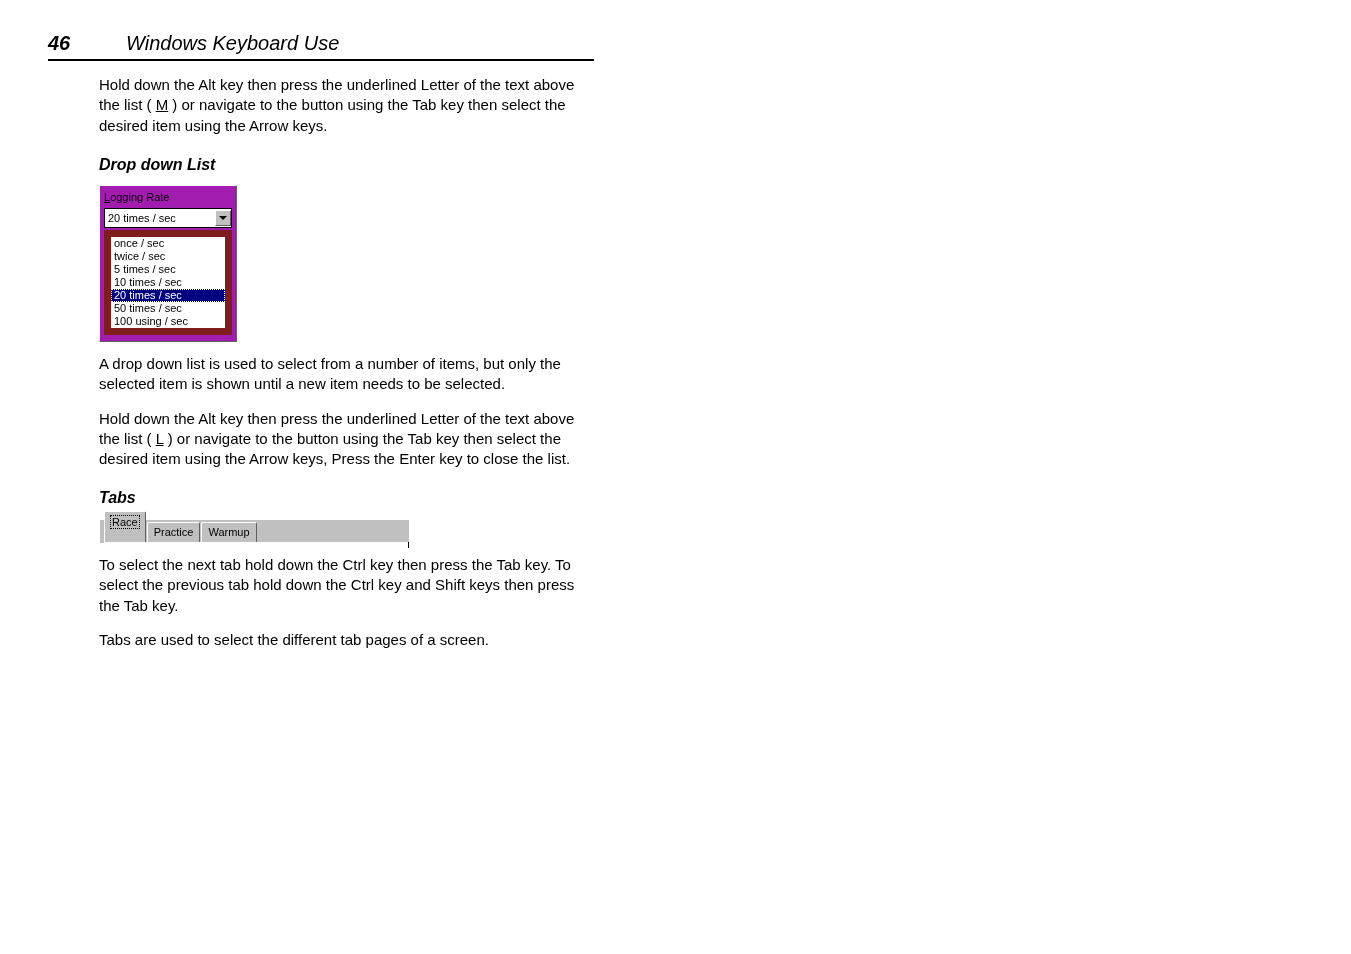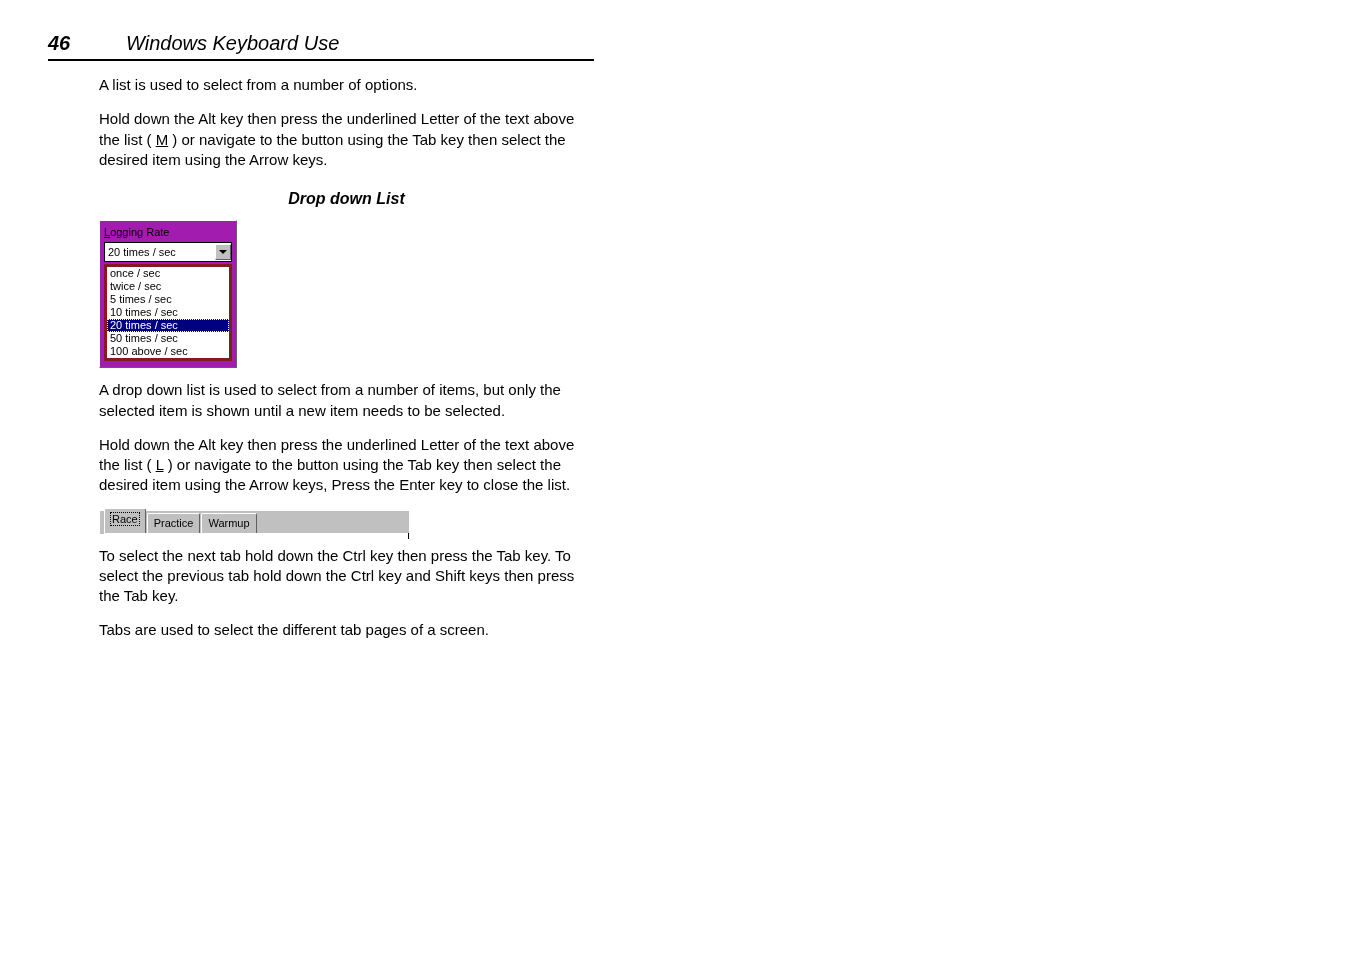--- a/index.html
+++ b/index.html
@@ -43,21 +43,20 @@
     width: 495px;
   }
   .para {
     margin: 0 0 14px 0;
   }
   .subhead {
     font-weight: bold;
     font-style: italic;
     font-size: 16px;
     margin: 18px 0 10px 0;
-    text-align: center;
   }
   .u {
     text-decoration: underline;
   }
 
   
   .fig-dropdown {
     width: 138px;
     background: #a21caf;
     border-top: 1px solid #fff;
@@ -101,21 +100,21 @@
     box-sizing: border-box;
   }
   .dd-arrow-down {
     width: 0; height: 0;
     border-left: 4px solid transparent;
     border-right: 4px solid transparent;
     border-top: 4px solid #000;
   }
   .dd-list {
     background: #fff;
-    border: 3px solid #7f1d1d;
+    border: 7px solid #7f1d1d;
   }
   .dd-item {
     padding: 0 3px;
     font-size: 11px;
     line-height: 13px;
   }
   .dd-item.selected {
     background: #000080;
     color: #fff;
     outline: 1px dotted #fff;
@@ -147,21 +146,21 @@
     border-right: 1px solid #606060;
     padding: 2px 6px 2px 6px;
     margin-right: 1px;
     border-top-left-radius: 2px;
     border-top-right-radius: 2px;
     font-size: 11px;
     position: relative;
   }
   .tab.active {
     padding-top: 3px;
-    padding-bottom: 6px;
+    padding-bottom: 12px;
     z-index: 2;
   }
   .tab.active .tab-focus {
     outline: 1px dotted #000;
     outline-offset: 0px;
     padding: 0 1px;
   }
   .tab-strip-line {
     position: absolute;
     left: 4px; right: 0;
@@ -183,21 +182,20 @@
 
 <div class="page">
 
   <div class="header-row">
     <div class="page-number">46</div>
     <div class="page-title">Windows Keyboard Use</div>
   </div>
 
   <div class="content">
 
-    <p class="para">A list is used to select from a number of options.</p>
 
     <p class="para">
       <span>Hold down the Alt key then press the underlined Letter of the text above the list ( </span><span class="u">M</span><span> ) or navigate to the button using the Tab key then select the desired item using the Arrow keys.</span>
     </p>
 
     <div class="subhead">Drop down List</div>
 
     <div class="fig-dropdown">
       <div class="dd-label">
         <span class="u">L</span><span>ogging Rate</span>
@@ -208,30 +206,31 @@
           <div class="dd-arrow-down"></div>
         </div>
       </div>
       <div class="dd-list" id="dd-list">
           <div class="dd-item">once / sec</div>
           <div class="dd-item">twice / sec</div>
           <div class="dd-item">5 times / sec</div>
           <div class="dd-item">10 times / sec</div>
           <div class="dd-item selected">20 times / sec</div>
           <div class="dd-item">50 times / sec</div>
-          <div class="dd-item">100 above / sec</div>
+          <div class="dd-item">100 using / sec</div>
         </div>
     </div>
 
     <p class="para">A drop down list is used to select from a number of items, but only the selected item is shown until a new item needs to be selected.</p>
 
     <p class="para">
       <span>Hold down the Alt key then press the underlined Letter of the text above the list ( </span><span class="u">L</span><span> ) or navigate to the button using the Tab key then select the desired item using the Arrow keys, Press the Enter key to close the list.</span>
     </p>
 
+    <div class="subhead">Tabs</div>
 
     <div class="fig-tabs">
       <div class="tab-row" id="tab-row">
           <div class="tab active"><span class="tab-focus">Race</span></div>
           <div class="tab">Practice</div>
           <div class="tab">Warmup</div>
         </div>
       <div class="tab-strip-line"></div>
       <div class="tab-rt-notch"></div>
     </div>

